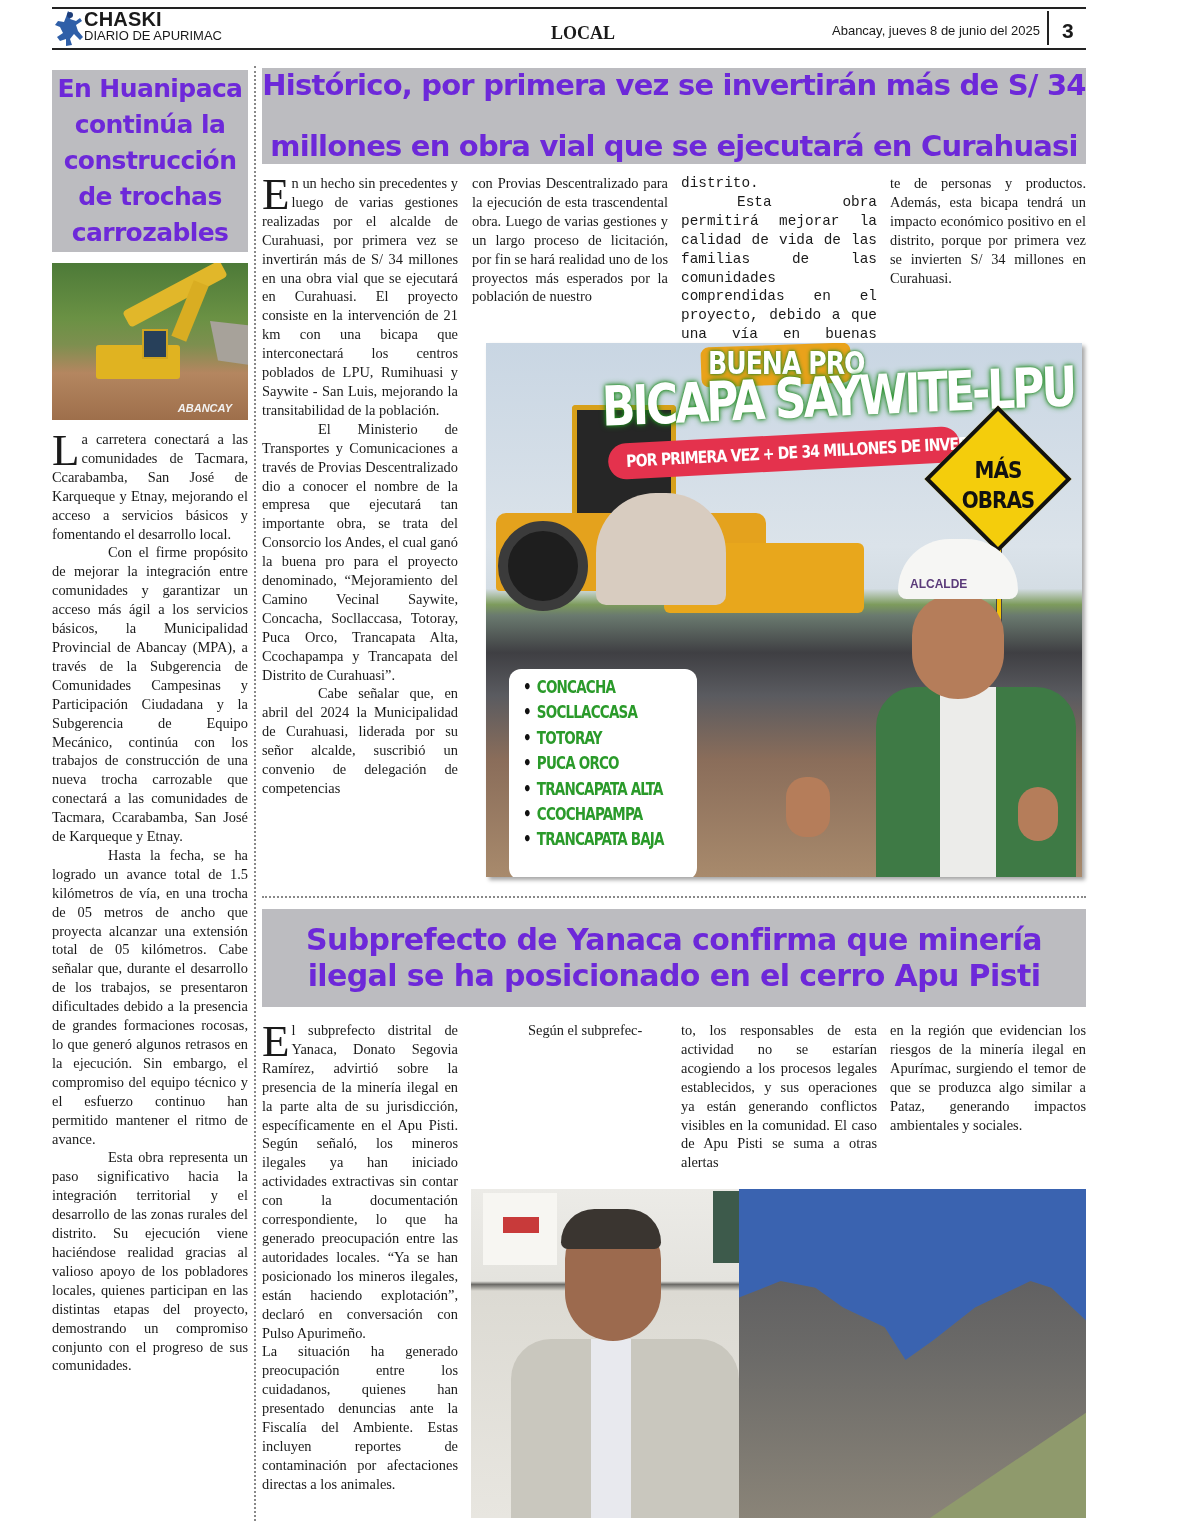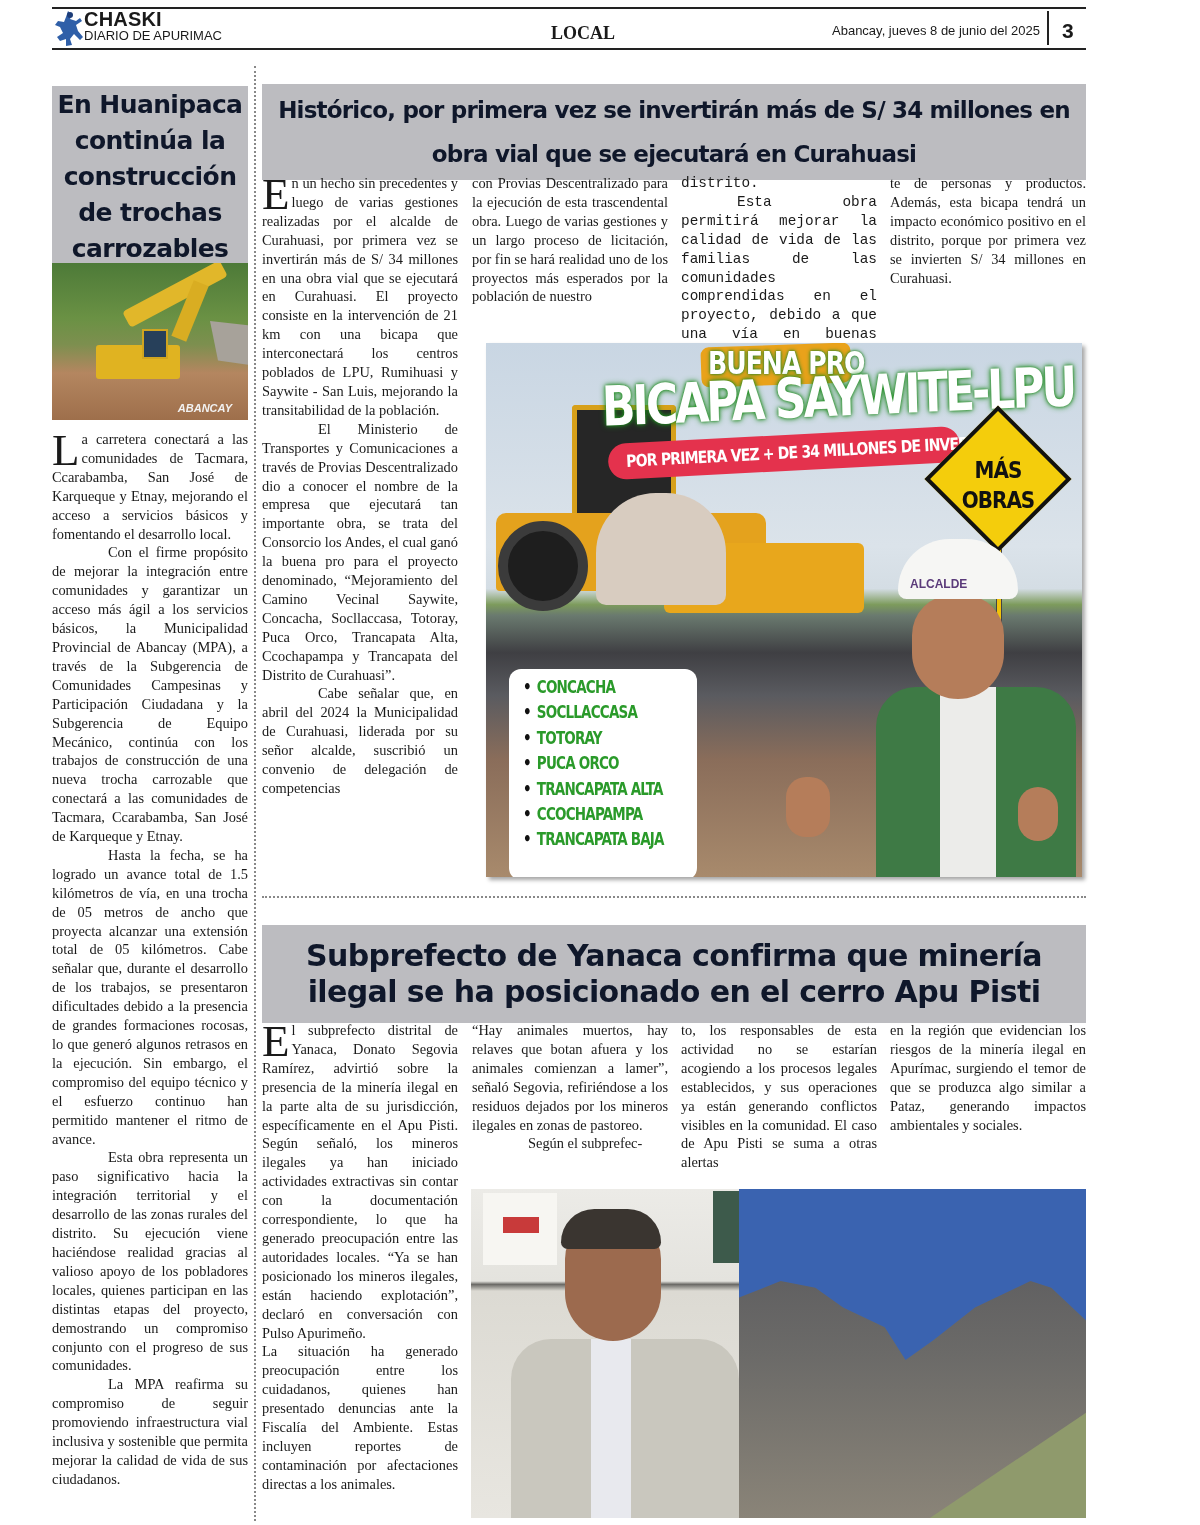--- a/index.html
+++ b/index.html
@@ -18,23 +18,23 @@
   .dateline { position: absolute; left: 832px; top: 23px; font-family: "Liberation Sans", sans-serif; font-size: 13px; }
   .vsep { position: absolute; left: 1047px; top: 11px; width: 2px; height: 34px; background: #222; }
   .pageno { position: absolute; left: 1062px; top: 19px; font-family: "Liberation Sans", sans-serif; font-weight: bold; font-size: 21px; }
 
   
   .vdots { position: absolute; width: 0; border-left: 2px dotted #888; }
   .hdots { position: absolute; height: 0; border-top: 2px dotted #888; }
 
   
   .hbox { position: absolute; background: #bcbcc0; display: flex; align-items: center; justify-content: center; text-align: center;
-          font-family: "DejaVu Sans", sans-serif; font-weight: bold; color: #0f172a; margin-top: 16px; }
+          font-family: "DejaVu Sans", sans-serif; font-weight: bold; color: #6d28d9; }
   .hbox.left { left: 52px; top: 70px; width: 196px; height: 182px; font-size: 25px; line-height: 36px; letter-spacing: -0.6px; }
-  .hbox.main1 { left: 262px; top: 68px; width: 824px; height: 96px; font-size: 23px; line-height: 44px; letter-spacing: -0.8px; }
+  .hbox.main1 { left: 262px; top: 68px; width: 824px; height: 96px; font-size: 29px; line-height: 61px; letter-spacing: -0.8px; }
   .hbox.main2 { left: 262px; top: 909px; width: 824px; height: 98px; font-size: 30px; line-height: 36px; letter-spacing: -0.6px; }
 
   
   .col { position: absolute; font-size: 14.4px; line-height: 18.9px; text-align: justify; hyphens: auto; }
   .col p { text-indent: 0; }
   .col p.ind { text-indent: 56px; }
   .drop { float: left; font-size: 45px; line-height: 34px; margin: 3px 2px -2px 0; font-family: "Liberation Serif", serif; }
 
   
   .photo { position: absolute; overflow: hidden; }
@@ -120,21 +120,20 @@
   <div class="cab"></div>
   <div class="bucket"></div>
   <div class="wm">ABANCAY</div>
 </div>
 
 <div class="col" style="left:52px; top:430px; width:196px;">
   <p><span class="drop">L</span><span>a carretera conectará a las comunidades de Tacmara, Ccarabamba, San José de Karqueque y Etnay, mejorando el acceso a servicios básicos y fomentando el desarrollo local.</span></p>
   <p class="ind">Con el firme propósito de mejorar la integración entre comunidades y garantizar un acceso más ágil a los servicios básicos, la Municipalidad Provincial de Abancay (MPA), a través de la Subgerencia de Comunidades Campesinas y Participación Ciudadana y la Subgerencia de Equipo Mecánico, continúa con los trabajos de construcción de una nueva trocha carrozable que conectará a las comunidades de Tacmara, Ccarabamba, San José de Karqueque y Etnay.</p>
   <p class="ind">Hasta la fecha, se ha logrado un avance total de 1.5 kilómetros de vía, en una trocha de 05 metros de ancho que proyecta alcanzar una extensión total de 05 kilómetros. Cabe señalar que, durante el desarrollo de los trabajos, se presentaron dificultades debido a la presencia de grandes formaciones rocosas, lo que generó algunos retrasos en la ejecución. Sin embargo, el compromiso del equipo técnico y el esfuerzo continuo han permitido mantener el ritmo de avance.</p>
   <p class="ind">Esta obra representa un paso significativo hacia la integración territorial y el desarrollo de las zonas rurales del distrito. Su ejecución viene haciéndose realidad gracias al valioso apoyo de los pobladores locales, quienes participan en las distintas etapas del proyecto, demostrando un compromiso conjunto con el progreso de sus comunidades.</p>
-  <p class="ind">La MPA reafirma su compromiso de seguir promoviendo infraestructura vial inclusiva y sostenible que permita mejorar la calidad de vida de sus ciudadanos.</p>
 </div>
 
 <div class="hbox main1">Histórico, por primera vez se invertirán más de S/ 34 millones en obra vial que se ejecutará en Curahuasi</div>
 
 <div class="col" style="left:262px; top:174px; width:196px;">
   <p><span class="drop">E</span><span>n un hecho sin precedentes y luego de varias gestiones realizadas por el alcalde de Curahuasi, por primera vez se invertirán más de S/ 34 millones en una obra vial que se ejecutará en Curahuasi. El proyecto consiste en la intervención de 21 km con una bicapa que interconectará los centros poblados de LPU, Rumihuasi y Saywite - San Luis, mejorando la transitabilidad de la población.</span></p>
   <p class="ind">El Ministerio de Transportes y Comunicaciones a través de Provias Descentralizado dio a conocer el nombre de la empresa que ejecutará tan importante obra, se trata del Consorcio los Andes, el cual ganó la buena pro para el proyecto denominado, “Mejoramiento del Camino Vecinal Saywite, Concacha, Socllaccasa, Totoray, Puca Orco, Trancapata Alta, Ccochapampa y Trancapata del Distrito de Curahuasi”.</p>
   <p class="ind">Cabe señalar que, en abril del 2024 la Municipalidad de Curahuasi, liderada por su señor alcalde, suscribió un convenio de delegación de competencias</p>
 </div>
 <div class="col" style="left:472px; top:174px; width:196px;">
@@ -186,21 +185,20 @@
   </ul>
 </div>
 
 <div class="hbox main2">Subprefecto de Yanaca confirma que minería ilegal se ha posicionado en el cerro Apu Pisti</div>
 
 <div class="col" style="left:262px; top:1021px; width:196px;">
   <p><span class="drop">E</span><span>l subprefecto distrital de Yanaca, Donato Segovia Ramírez, advirtió sobre la presencia de la minería ilegal en la parte alta de su jurisdicción, específicamente en el Apu Pisti. Según señaló, los mineros ilegales ya han iniciado actividades extractivas sin contar con la documentación correspondiente, lo que ha generado preocupación entre las autoridades locales. “Ya se han posicionado los mineros ilegales, están haciendo explotación”, declaró en conversación con Pulso Apurimeño.</span></p>
   <p>La situación ha generado preocupación entre los cuidadanos, quienes han presentado denuncias ante la Fiscalía del Ambiente. Estas incluyen reportes de contaminación por afectaciones directas a los animales.</p>
 </div>
 <div class="col" style="left:472px; top:1021px; width:196px;">
-  <p>“Hay animales muertos, hay relaves que botan afuera y los animales comienzan a lamer”, señaló Segovia, refiriéndose a los residuos dejados por los mineros ilegales en zonas de pastoreo.</p>
   <p class="ind">Según el subprefec-</p>
 </div>
 <div class="col" style="left:681px; top:1021px; width:196px;">
   <p>to, los responsables de esta actividad no se estarían acogiendo a los procesos legales establecidos, y sus operaciones ya están generando conflictos visibles en la comunidad. El caso de Apu Pisti se suma a otras alertas</p>
 </div>
 <div class="col" style="left:890px; top:1021px; width:196px;">
   <p>en la región que evidencian los riesgos de la minería ilegal en Apurímac, surgiendo el temor de que se produzca algo similar a Pataz, generando impactos ambientales y sociales.</p>
 </div>
 
 <div class="photo ph-subpref">

